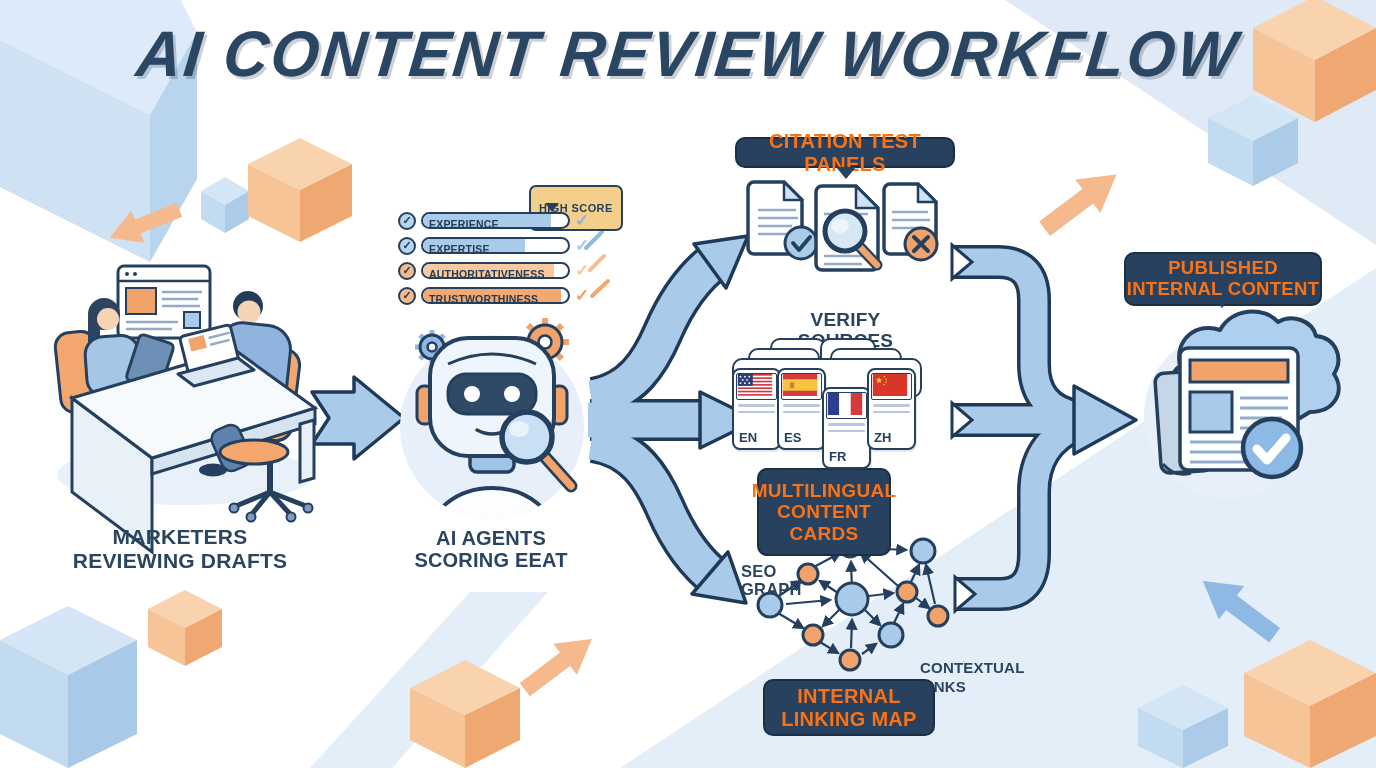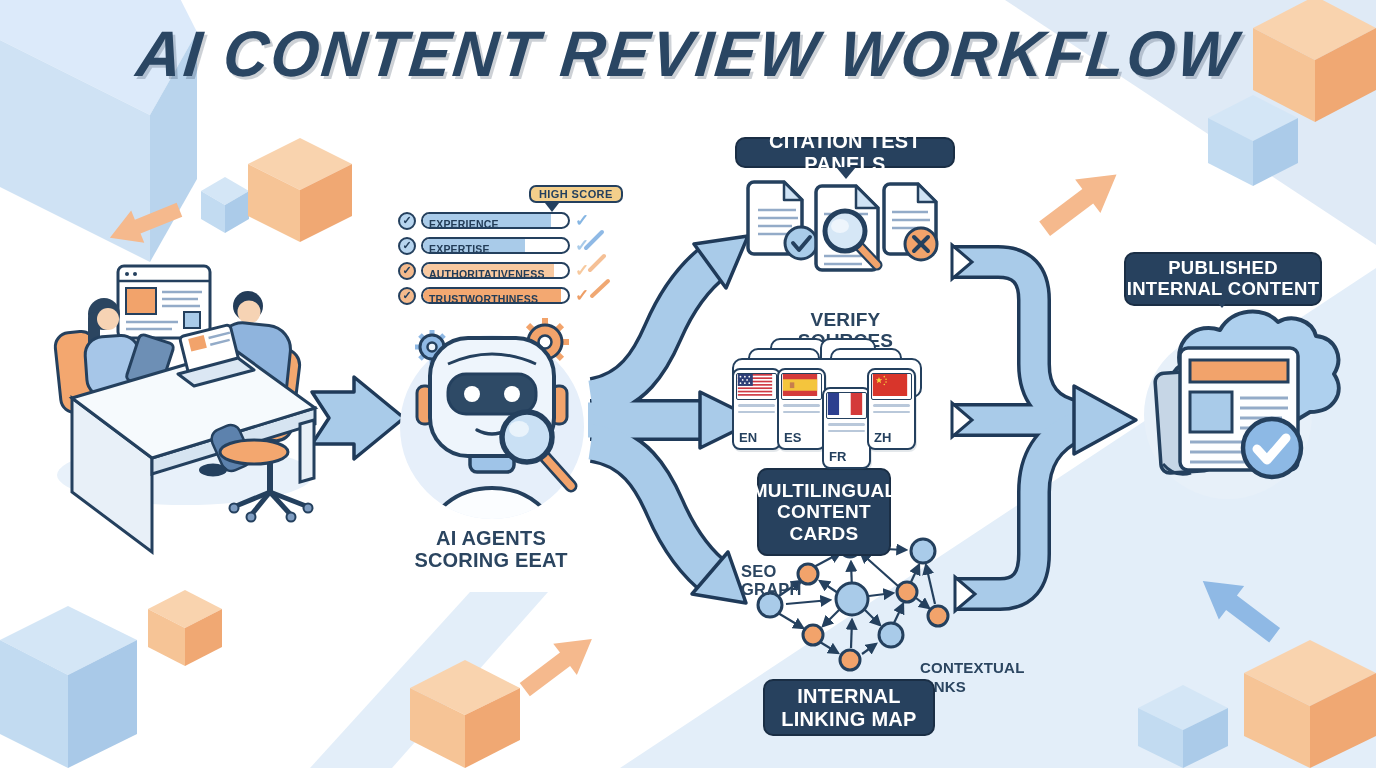--- a/index.html
+++ b/index.html
@@ -5,21 +5,21 @@
   html,body{margin:0;padding:0;background:#fff;}
   .canvas{position:relative;width:1376px;height:768px;overflow:hidden;background:#ffffff;
           font-family:"Liberation Sans",sans-serif;}
   svg{position:absolute;left:0;top:0;}
   .title{position:absolute;left:0;top:18px;width:1376px;text-align:center;
          font-size:62px;font-weight:bold;font-style:italic;color:#2a4663;
          letter-spacing:2.5px;transform:skewX(-6deg) scaleY(1.04);
          text-shadow:3px 3px 0 rgba(27,47,69,.22);white-space:nowrap;}
   .cap{position:absolute;color:#2b4560;font-weight:bold;text-align:center;
        line-height:1.12;letter-spacing:.2px;margin-top:28px;}
-  .badge{position:absolute;background:#27415e;color:#ffffff;font-weight:bold;text-align:center;
+  .badge{position:absolute;background:#27415e;color:#f97316;font-weight:bold;text-align:center;
          border-radius:10px;border:2px solid #1a2e45;line-height:1.13;letter-spacing:.3px;
          display:flex;align-items:center;justify-content:center;box-sizing:border-box;}
   .ptr{position:absolute;width:0;height:0;border-left:10px solid transparent;border-right:10px solid transparent;}
   .ptr.down{border-top:12px solid #27415e;}
   .ptr.up{border-bottom:12px solid #27415e;}
   
   .eeat{position:absolute;left:398px;top:208px;}
   .eeat-row{display:flex;align-items:center;height:25px;}
   .chk-circle{width:18px;height:18px;border-radius:50%;border:2.5px solid #24405e;
               display:flex;align-items:center;justify-content:center;
@@ -32,21 +32,21 @@
   .fill.f1{width:88%;background:#a9cbe9;}
   .fill.f2{width:70%;background:#a9cbe9;}
   .fill.f3{width:90%;background:#f8c9a0;}
   .fill.f4{width:95%;background:#f3a871;}
   .bar .bl{position:relative;z-index:1;font-size:10.5px;font-weight:bold;color:#223c57;
            line-height:12px;padding:1px 0 0 6px;letter-spacing:.2px;}
   .tick{margin-left:5px;font-size:17px;font-weight:bold;line-height:17px;}
   .tick.t1{color:#86b6e3;} .tick.t2{color:#a9cbe9;}
   .tick.t3{color:#f7c99e;} .tick.t4{color:#ee9e66;}
   .hs{position:absolute;left:529px;top:185px;background:#f4cf8b;border:2.5px solid #24405e;
-      border-radius:7px;font-size:11px;font-weight:bold;color:#24405e;padding:1px 8px;
+      border-radius:7px;font-size:11px;font-weight:bold;color:#24405e;padding:15px 8px;
       letter-spacing:.4px;}
   .hs-ptr{position:absolute;left:545px;top:203px;width:0;height:0;
           border-left:7px solid transparent;border-right:7px solid transparent;
           border-top:9px solid #24405e;}
   
   .cards{position:absolute;left:732px;top:336px;width:200px;height:122px;}
   .stack{position:absolute;background:#fff;border:2.5px solid #24405e;border-radius:10px;height:34px;box-sizing:border-box;}
   .card{position:absolute;top:32px;width:49px;height:82px;background:#fff;border:2.5px solid #24405e;
         border-radius:8px;box-sizing:border-box;box-shadow:1px 2px 0 rgba(36,64,94,.12);}
   .card .flag{margin:3px auto 0;width:39px;height:25px;border:1.5px solid #24405e;border-radius:2px;
@@ -413,20 +413,24 @@
     <span class="bar"><span class="fill f3"></span><span class="bl">AUTHORITATIVENESS</span></span>
     <span class="tick t3">✓</span>
   </div>
   <div class="eeat-row">
     <span class="chk-circle orange">✓</span>
     <span class="bar"><span class="fill f4"></span><span class="bl">TRUSTWORTHINESS</span></span>
     <span class="tick t4">✓</span>
   </div>
 </div>
 
+<div class="cap" style="left:58px;top:497px;width:244px;font-size:21px;">
+  <div>MARKETERS</div>
+  <div>REVIEWING DRAFTS</div>
+</div>
 <div class="cap" style="left:398px;top:499px;width:186px;font-size:20px;">
   <div>AI AGENTS</div>
   <div>SCORING EEAT</div>
 </div>
 <div class="cap" style="left:763px;top:281px;width:165px;font-size:19px;">VERIFY SOURCES</div>
 <div class="cap" style="left:741px;top:534px;width:100px;font-size:16.5px;text-align:left;">SEO GRAPH</div>
 <div class="cap" style="left:920px;top:631px;width:110px;font-size:15px;text-align:left;line-height:1.25;">
   <div>CONTEXTUAL</div>
   <div>LINKS</div>
 </div>

